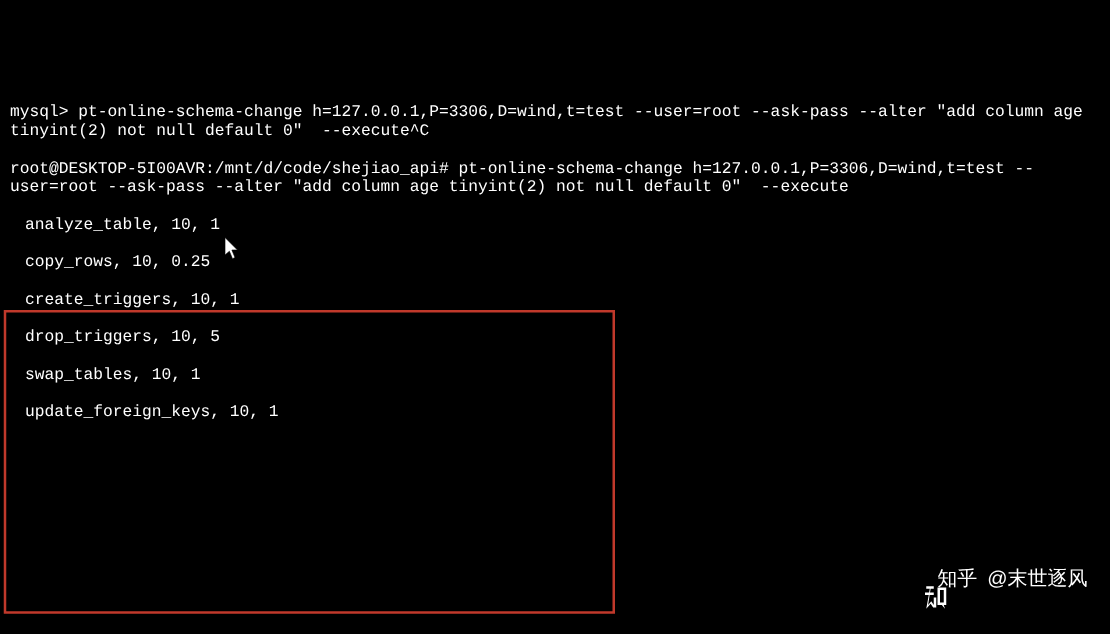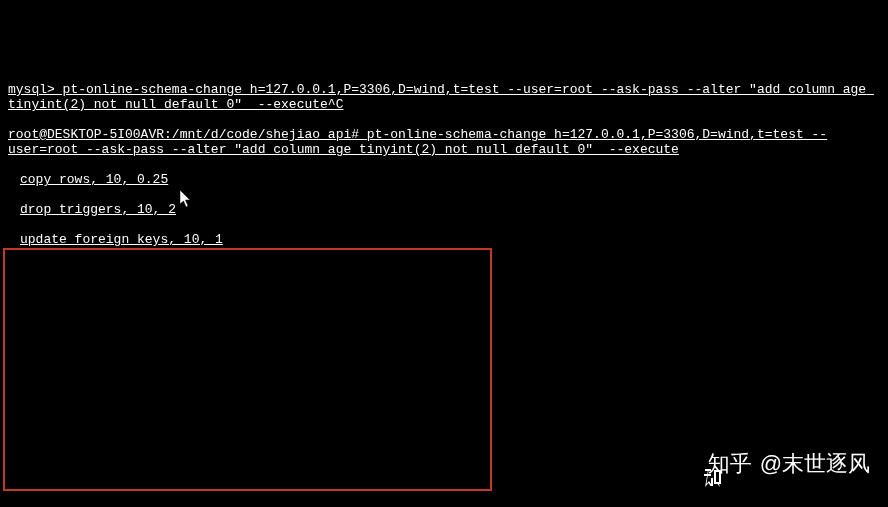--- a/index.html
+++ b/index.html
@@ -11,21 +11,21 @@
     line-height: 15px;
     width: 888px;
     height: 507px;
     overflow: hidden;
     position: relative;
     white-space: pre;
   }
   .terminal {
     padding: 7px 8px;
   }
-  .line { display: block; text-decoration: underline; }
+  .line { display: block; }
   .indent1 { padding-left: 12px; }
   .highlight-box {
     position: absolute;
     left: 3px;
     top: 248px;
     width: 489px;
     height: 243px;
     border: 2px solid #c0392b;
     pointer-events: none;
   }
@@ -36,42 +36,45 @@
     width: 12px;
     height: 16px;
     pointer-events: none;
   }
   .cursor-arrow svg { display: block; }
   .watermark {
     position: absolute;
     right: 18px;
     bottom: 32px;
     font-family: "Microsoft YaHei", "PingFang SC", sans-serif;
-    font-size: 22px;
+    font-size: 16px;
     color: #fff;
     display: flex;
     align-items: center;
     gap: 8px;
     pointer-events: none;
   }
   .wm-logo {
     width: 24px;
     height: 24px;
   }
 </style>
 </head>
 <body>
 
 
 
 <div class="terminal">
 <span class="line" style="white-space: pre-wrap;">mysql&gt; pt-online-schema-change h=127.0.0.1,P=3306,D=wind,t=test --user=root --ask-pass --alter "add column age tinyint(2) not null default 0"  --execute^C</span>
 <span class="line" style="white-space: pre-wrap;">root@DESKTOP-5I00AVR:/mnt/d/code/shejiao_api# pt-online-schema-change h=127.0.0.1,P=3306,D=wind,t=test --user=root --ask-pass --alter "add column age tinyint(2) not null default 0"  --execute</span>
+<span class="line indent1">analyze_table, 10, 1</span>
 <span class="line indent1">copy_rows, 10, 0.25</span>
-<span class="line indent1">drop_triggers, 10, 2</span>
+<span class="line indent1">create_triggers, 10, 1</span>
+<span class="line indent1">drop_triggers, 10, 5</span>
+<span class="line indent1">swap_tables, 10, 1</span>
 <span class="line indent1">update_foreign_keys, 10, 1</span>
 
 
 
 
 
 
 
 
 

